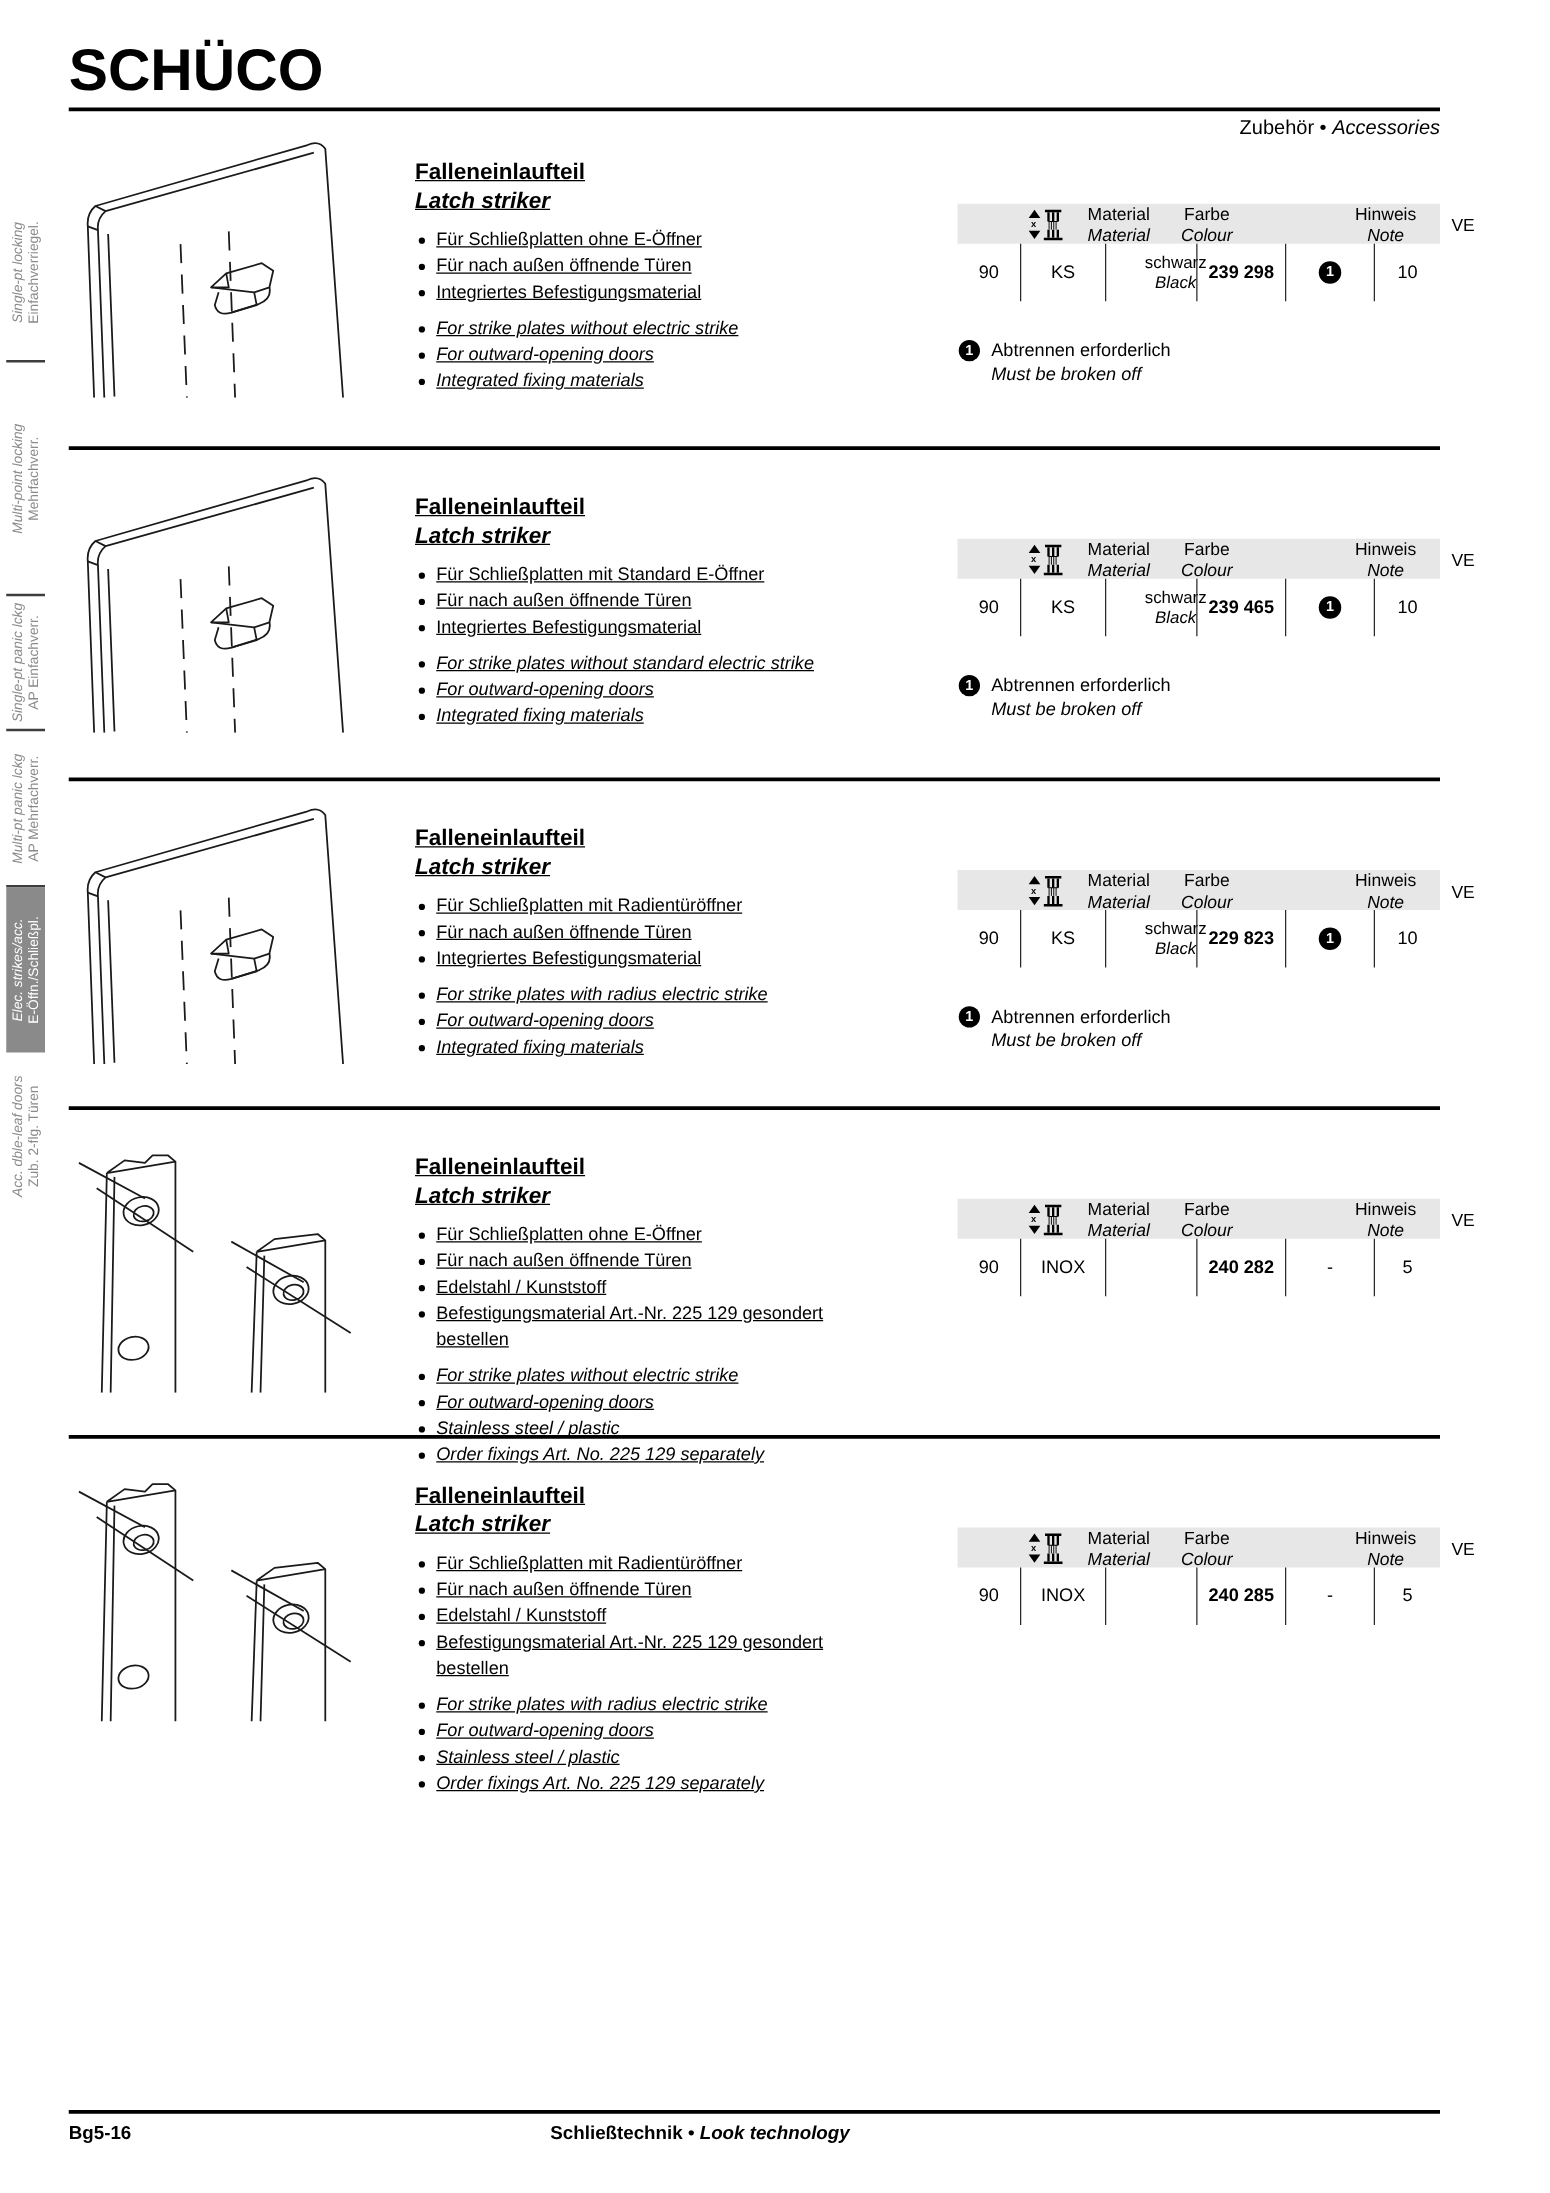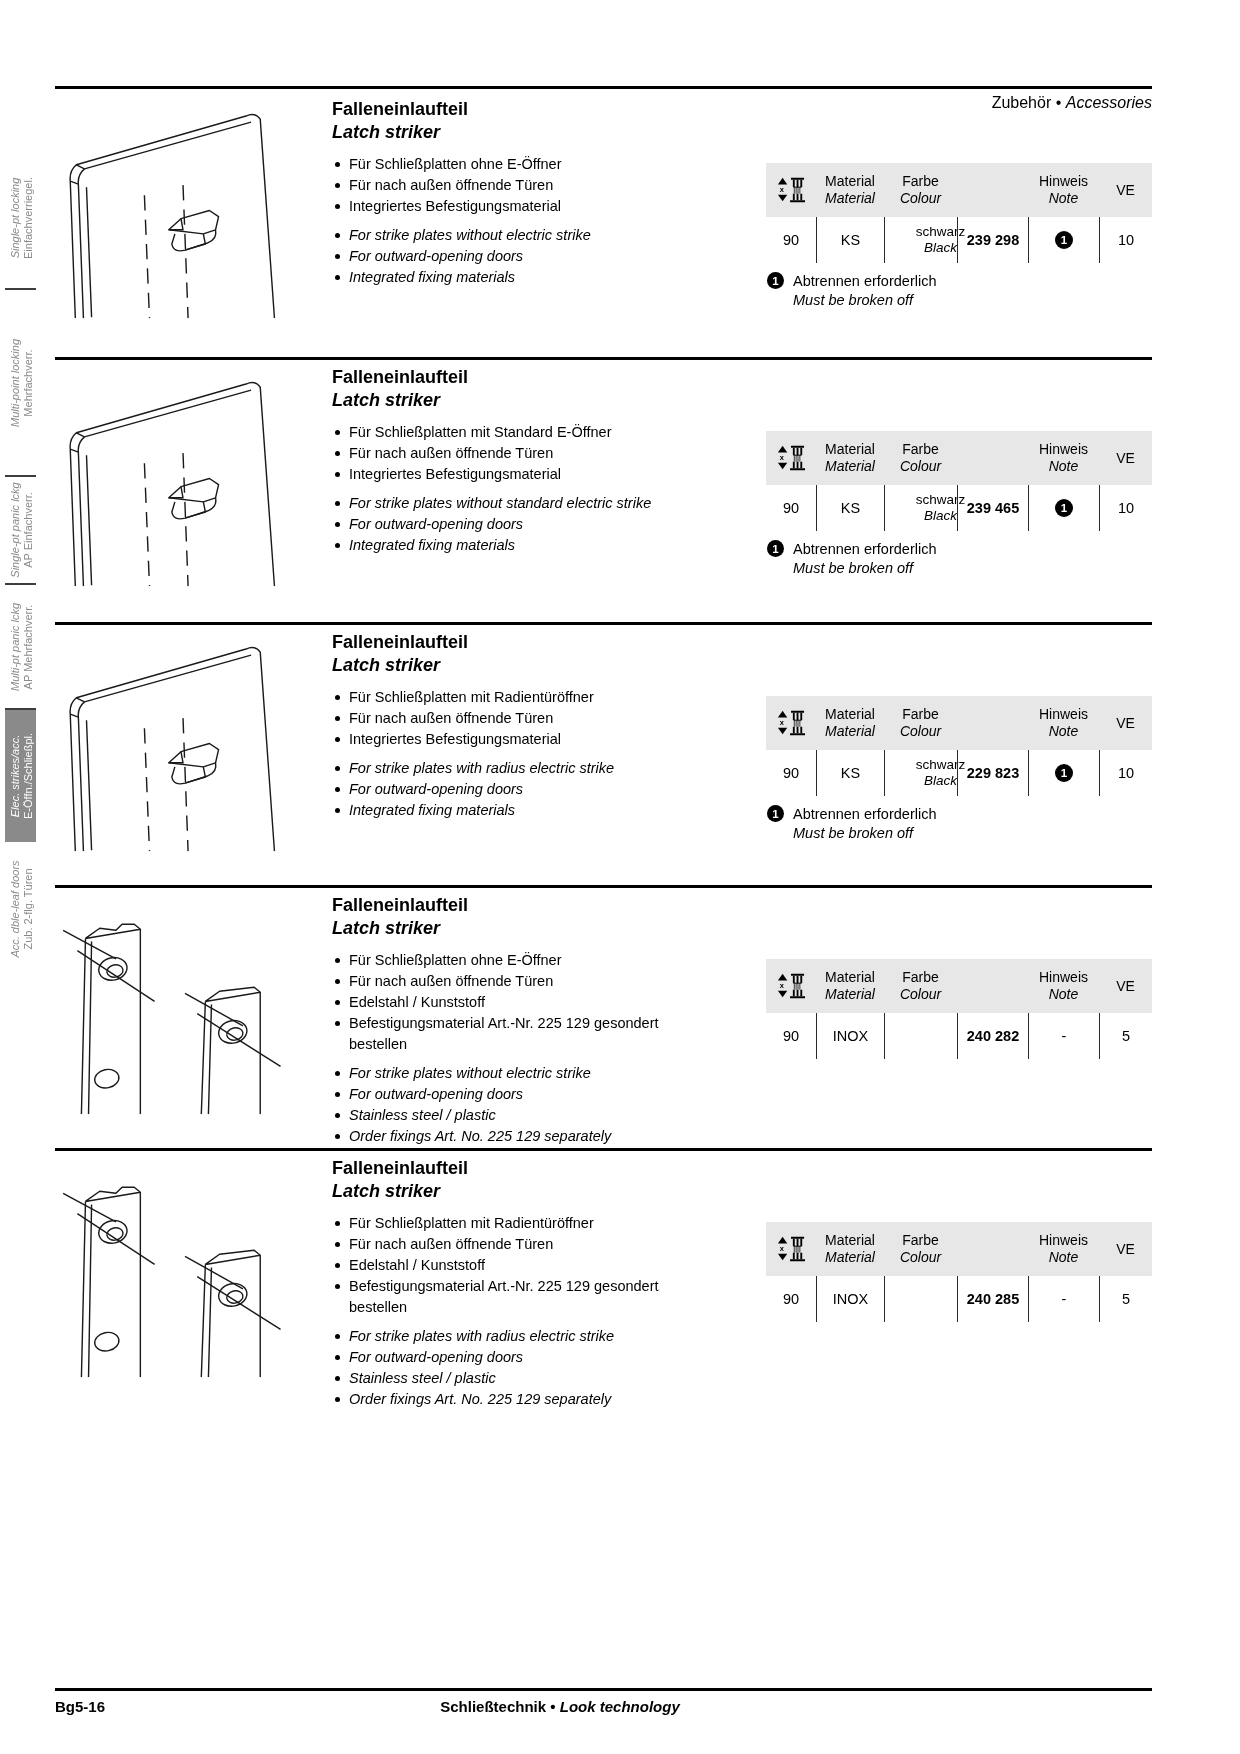--- a/index.html
+++ b/index.html
@@ -20,32 +20,32 @@
       font-size:11px;line-height:12.5px;color:#8a8a8a;text-align:center;}
   .side-tab .tab-en{font-style:italic;}
   .side-tab.active{background:#8a8a8a;}
   .side-tab.active .tab-inner{color:#fff;}
 
   
   .product-section{position:absolute;left:55px;width:1097px;}
   .rule-top{position:absolute;left:0;top:0;width:1097px;height:3px;background:#000;}
   .drawing{position:absolute;left:0;top:6px;width:254px;height:228px;}
   .drawing svg{width:100%;height:100%;}
-  .texts{position:absolute;left:277px;top:9px;width:332px;}
+  .texts{position:absolute;left:277px;top:37px;width:332px;text-decoration:underline;}
   .title-de,.title-en{margin:0;font-size:18px;line-height:23px;font-weight:bold;}
   .title-en{font-style:italic;}
   ul.bullets{margin:10px 0 0 0;padding:0;list-style:none;}
   ul.bullets.en{margin-top:8px;font-style:italic;}
   ul.bullets li{position:relative;padding-left:17px;font-size:14.5px;line-height:21px;}
   ul.bullets li::before{content:"";position:absolute;left:3px;top:8px;width:5px;height:5px;border-radius:50%;background:#000;}
 
   
   .prod-table{position:absolute;left:711px;top:74px;width:386px;}
   .thead,.trow{display:grid;grid-template-columns:50px 68px 73px 71px 71px 53px;}
-  .thead{background:#e7e7e7;height:54px;}
+  .thead{background:#e7e7e7;height:32px;padding-left:45px;}
   .th{display:flex;flex-direction:column;align-items:center;justify-content:center;font-size:14px;line-height:17px;}
   .trow{height:46px;}
   .td{display:flex;align-items:center;justify-content:center;font-size:14.5px;border-left:1px solid #2a2a2a;}
   .td:first-child{border-left:none;}
   .td.colour{flex-direction:column;font-size:13.5px;line-height:16px;padding-left:39px;}
   .td.art{font-weight:bold;}
   .dim-icon{width:32px;height:28px;}
   .note-badge{width:18px;height:18px;border-radius:50%;background:#000;color:#fff;
       font-size:11.5px;font-weight:bold;display:inline-flex;align-items:center;justify-content:center;}
   .note-badge.sm{width:17px;height:17px;flex:0 0 17px;}
@@ -109,20 +109,21 @@
         <path d="M20.5,12 V19 M22.5,12 V19 M24.5,12 V19 M26.5,12 V19" stroke-width="0.8"></path>
         <path d="M20,19 V26 M24,19 V26 M28,19 V26" stroke-width="2"></path>
         <path d="M16,27 H32" stroke-width="2"></path>
       </g>
     </symbol>
   </defs>
 </svg>
 
 <div class="page">
 
+  <div class="logo">SCHÜCO</div>
   <div class="header-right"><span>Zubehör</span> <span>•</span> <span class="it">Accessories</span></div>
   <div class="header-rule"></div>
 
   <div class="side-tab sep" style="top:148px;height:140px;">
     <div class="tab-inner">
         <span class="tab-en">Single-pt locking</span>
         <span class="tab-de">Einfachverriegel.</span>
       </div>
   </div>
   <div class="side-tab sep" style="top:290px;height:185px;">

